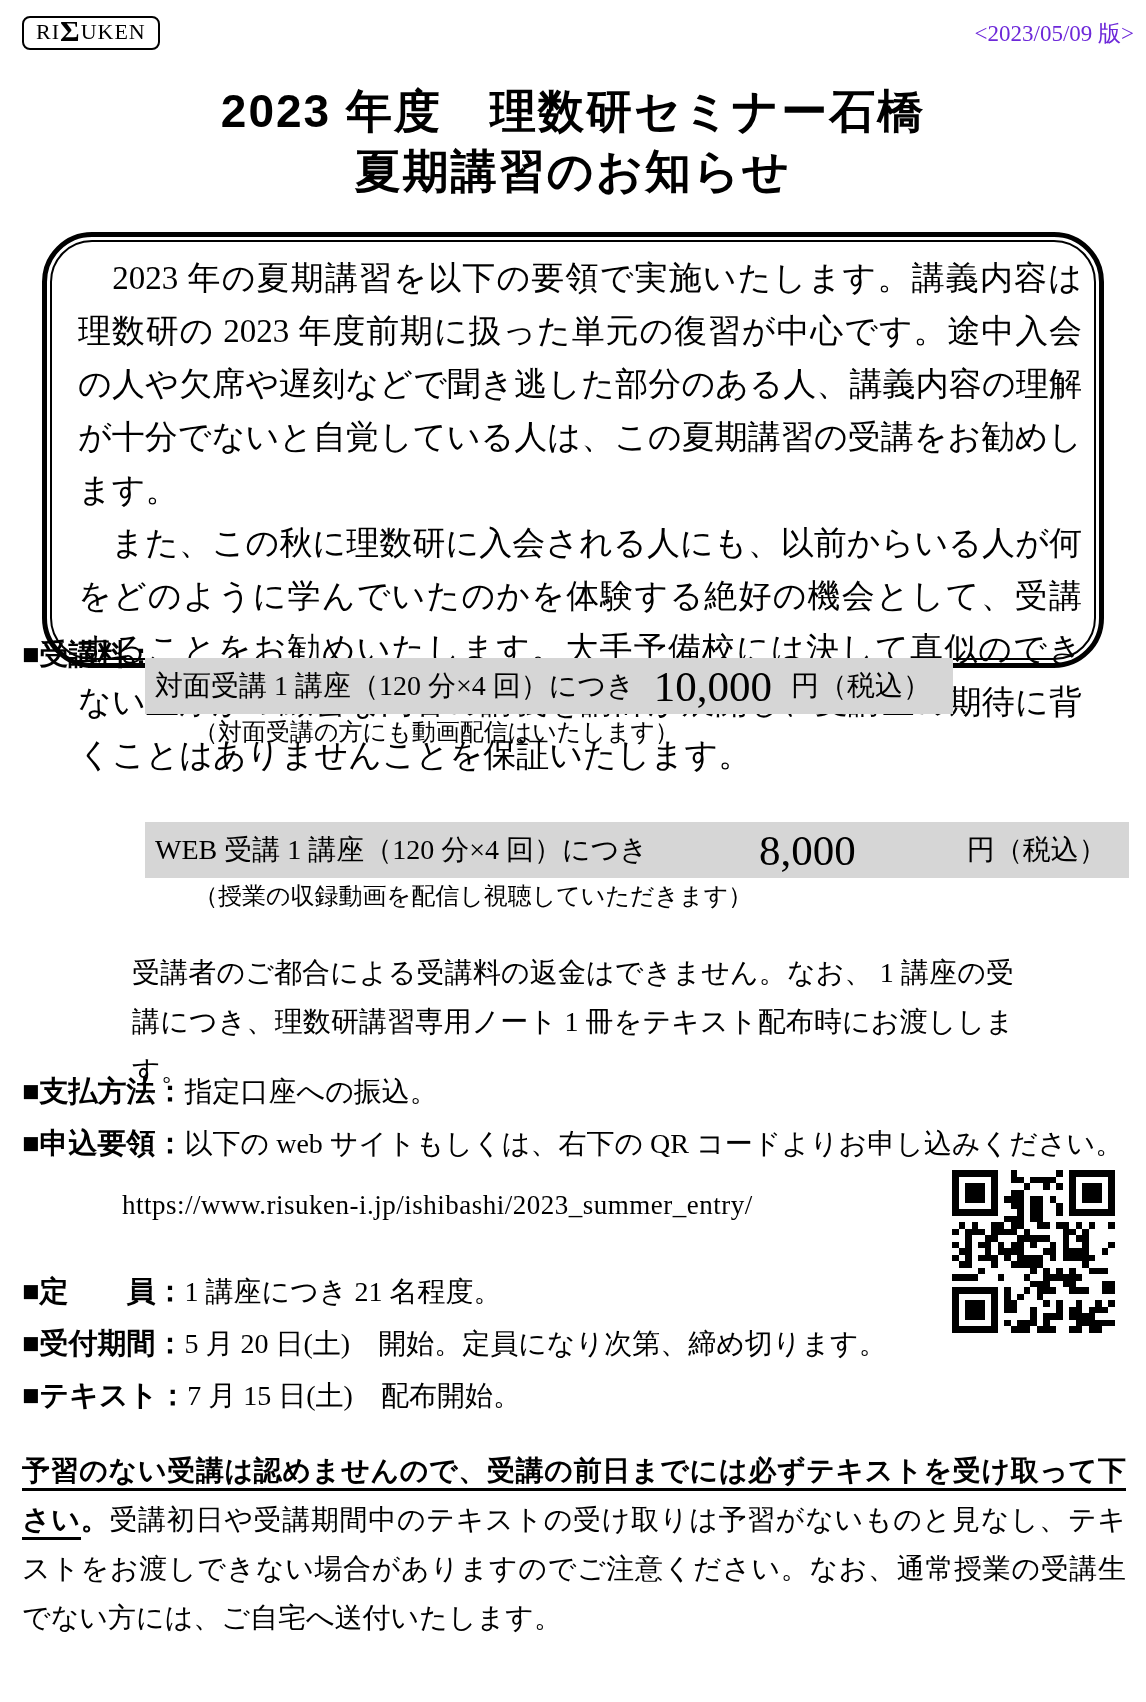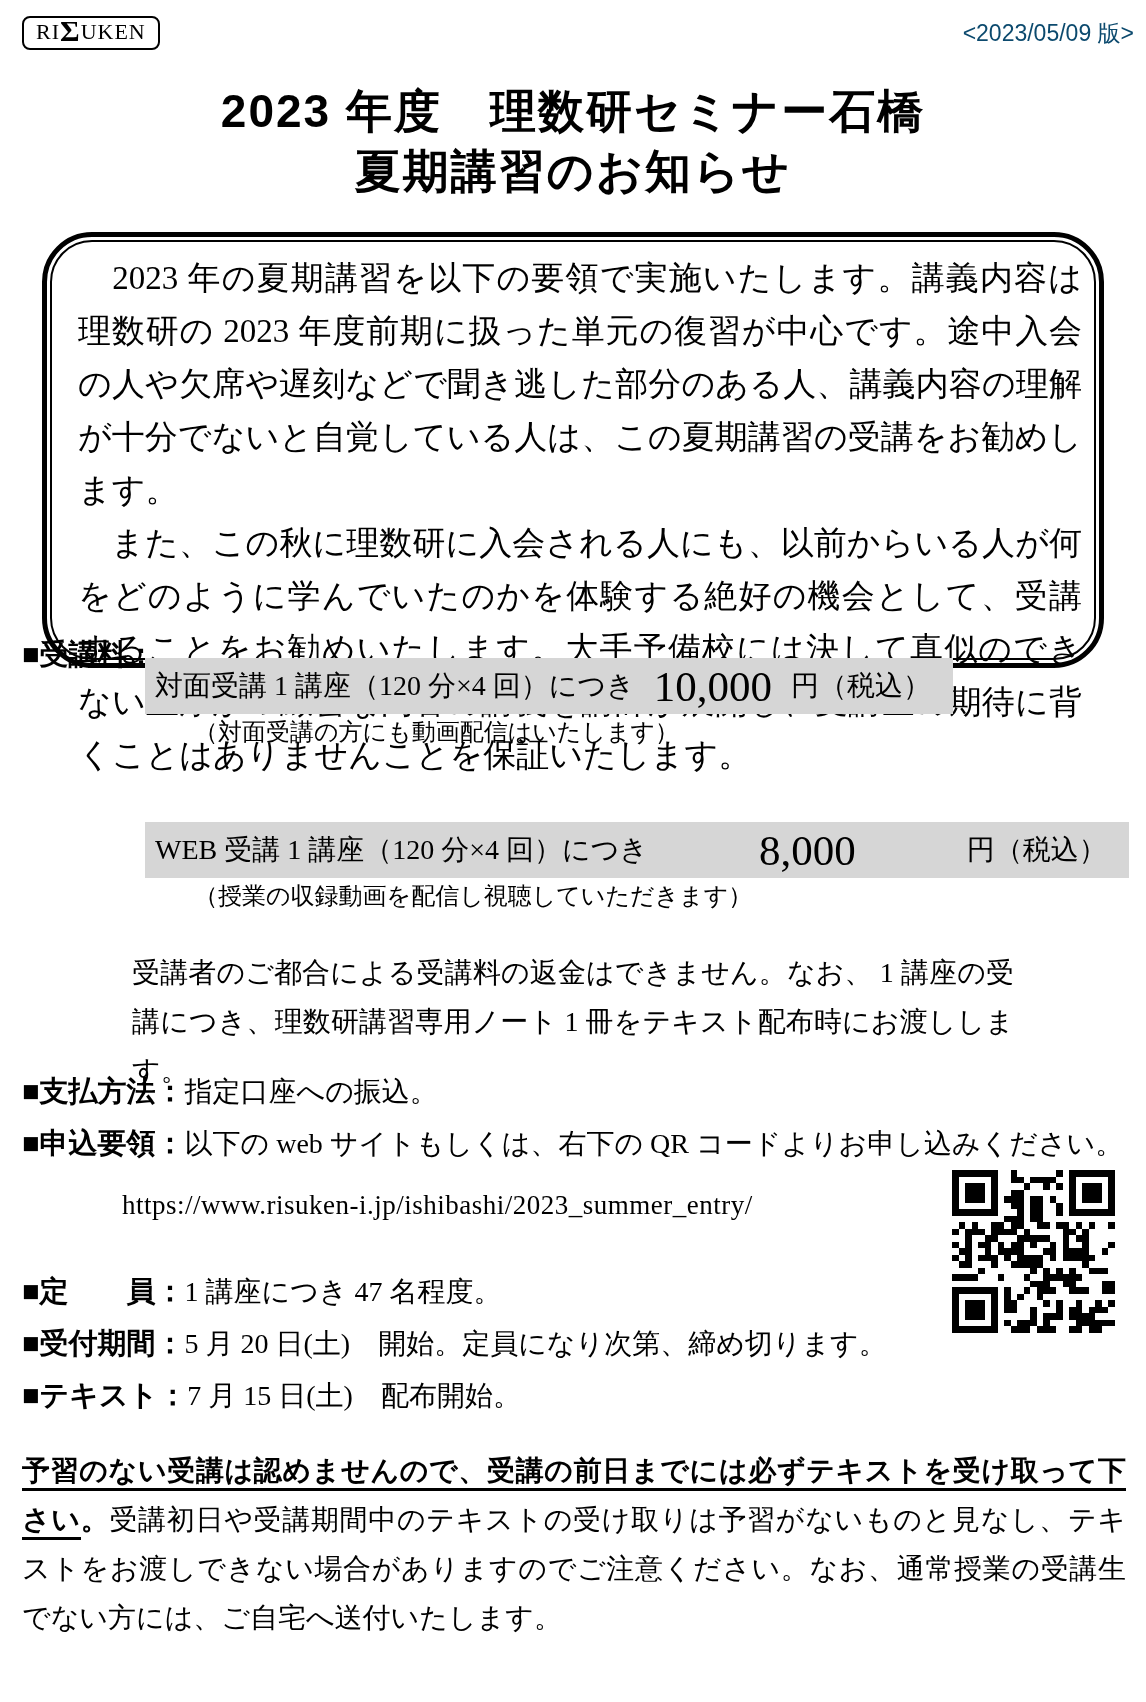--- a/index.html
+++ b/index.html
@@ -4,22 +4,22 @@
 <style>
   html,body{margin:0;padding:0;background:#ffffff;}
   #page{position:relative;width:1146px;height:1702px;background:#fff;color:#000;
         font-family:"Liberation Serif", serif;overflow:hidden;}
 
   
   .logo{position:absolute;left:22px;top:16px;border:2px solid #000;border-radius:8px;
         padding:1px 12px 3px 12px;font-family:"Liberation Serif", serif;font-size:22px;
         letter-spacing:1px;display:inline-block;}
   .logo .sigma{font-size:30px;font-weight:bold;vertical-align:-2px;line-height:0;}
-  .version{position:absolute;right:12px;top:18px;color:#0c4a6e;font-size:23px;
-           font-family:Liberation Sans, sans-serif;}
+  .version{position:absolute;right:12px;top:18px;color:#6d28d9;font-size:23px;
+           font-family:Liberation Serif, serif;}
 
   
   .title{position:absolute;left:0;top:82px;width:100%;text-align:center;
          font-family:"Liberation Sans", sans-serif;font-weight:bold;font-size:46px;
          line-height:1.3;letter-spacing:2px;}
 
   
   .intro-box{position:absolute;left:42px;top:232px;width:1062px;height:436px;
              border:5px solid #000;border-radius:50px;box-sizing:border-box;}
   .intro-inner{position:absolute;inset:3px;border:2px solid #000;border-radius:42px;
@@ -310,21 +310,21 @@
         <rect x="2" y="2" width="3" height="3"></rect>
         <rect x="18" y="0" width="7" height="7"></rect>
         <rect x="19" y="1" width="5" height="5" fill="#fff"></rect>
         <rect x="20" y="2" width="3" height="3"></rect>
         <rect x="0" y="18" width="7" height="7"></rect>
         <rect x="1" y="19" width="5" height="5" fill="#fff"></rect>
         <rect x="2" y="20" width="3" height="3"></rect>
       </svg></div>
 
   <div class="row" style="top:1272px;">
-    <span class="lbl">■定　　員</span><span class="lbl">：</span><span class="val">1 講座につき 47 名程度。</span>
+    <span class="lbl">■定　　員</span><span class="lbl">：</span><span class="val">1 講座につき 21 名程度。</span>
   </div>
   <div class="row" style="top:1324px;text-align:center;">
     <span class="lbl">■受付期間</span><span class="lbl">：</span><span class="val">5 月 20 日(土)　開始。定員になり次第、締め切ります。</span>
   </div>
   <div class="row" style="top:1376px;">
     <span class="lbl">■テキスト</span><span class="lbl">：</span><span class="val">7 月 15 日(土)　配布開始。</span>
   </div>
 
   <div class="footer">
     <span class="warn">予習のない受講は認めませんので、受講の前日までには必ずテキストを受け取って下さい</span><span class="warn-period">。</span><span>受講初日や受講期間中のテキストの受け取りは予習がないものと見なし、テキストをお渡しできない場合がありますのでご注意ください。なお、通常授業の受講生でない方には、ご自宅へ送付いたします。</span>

